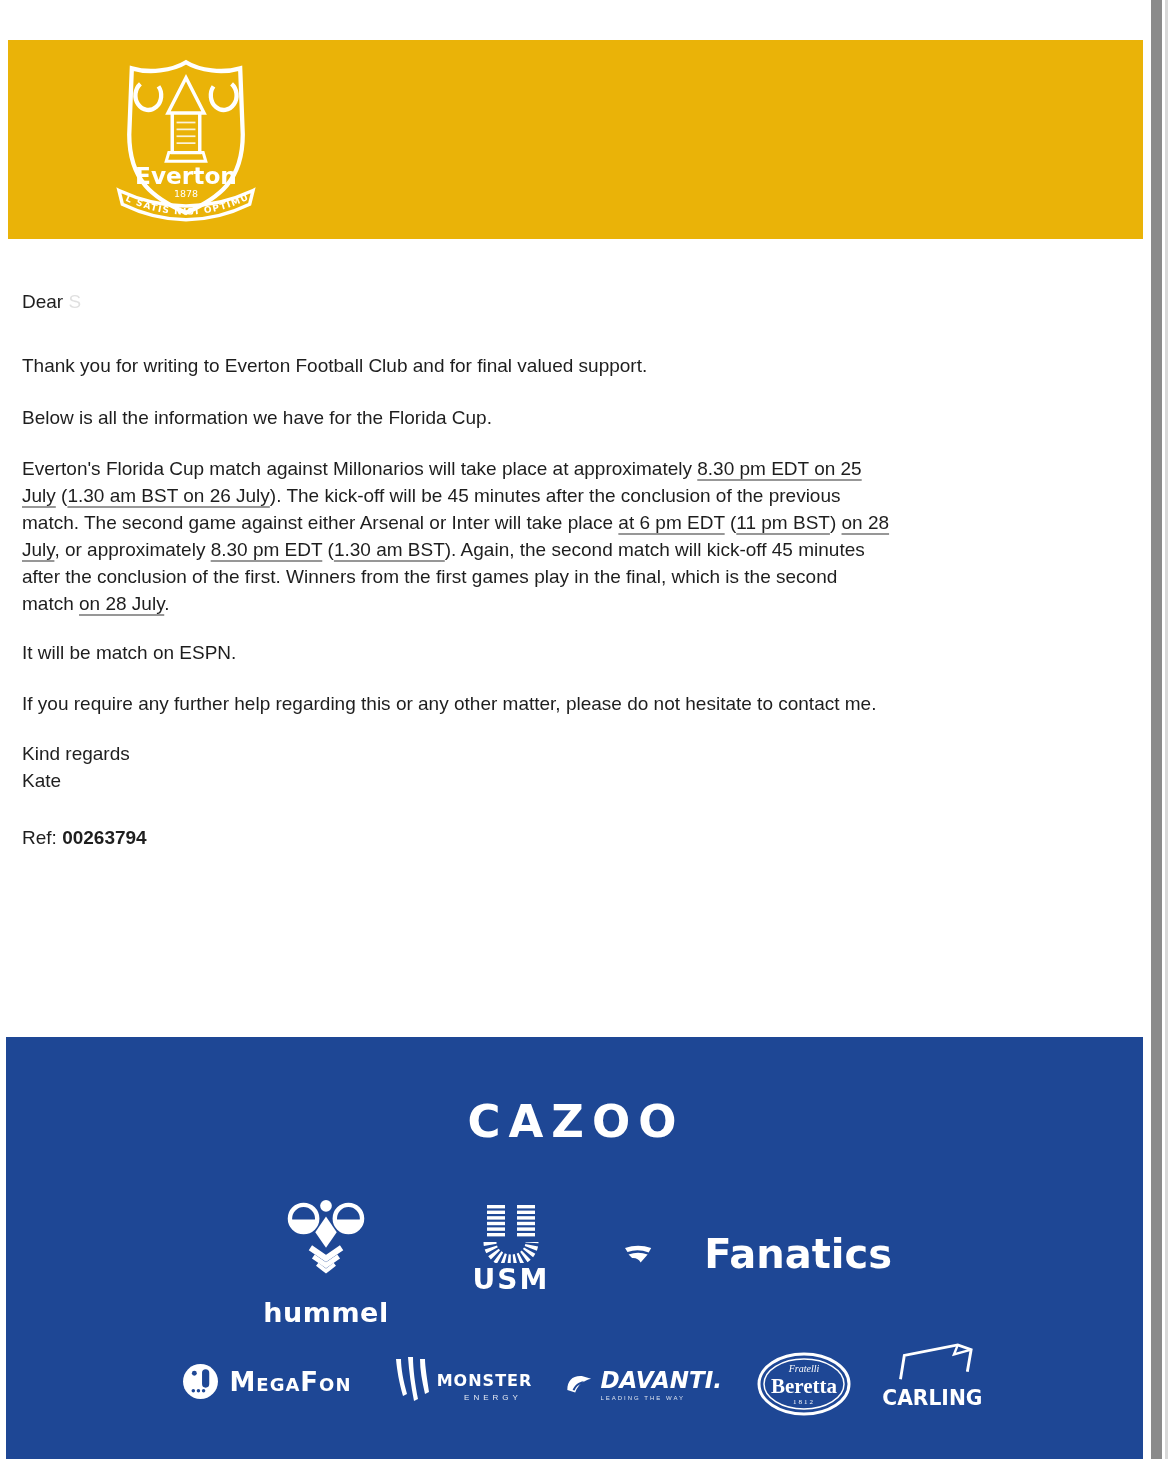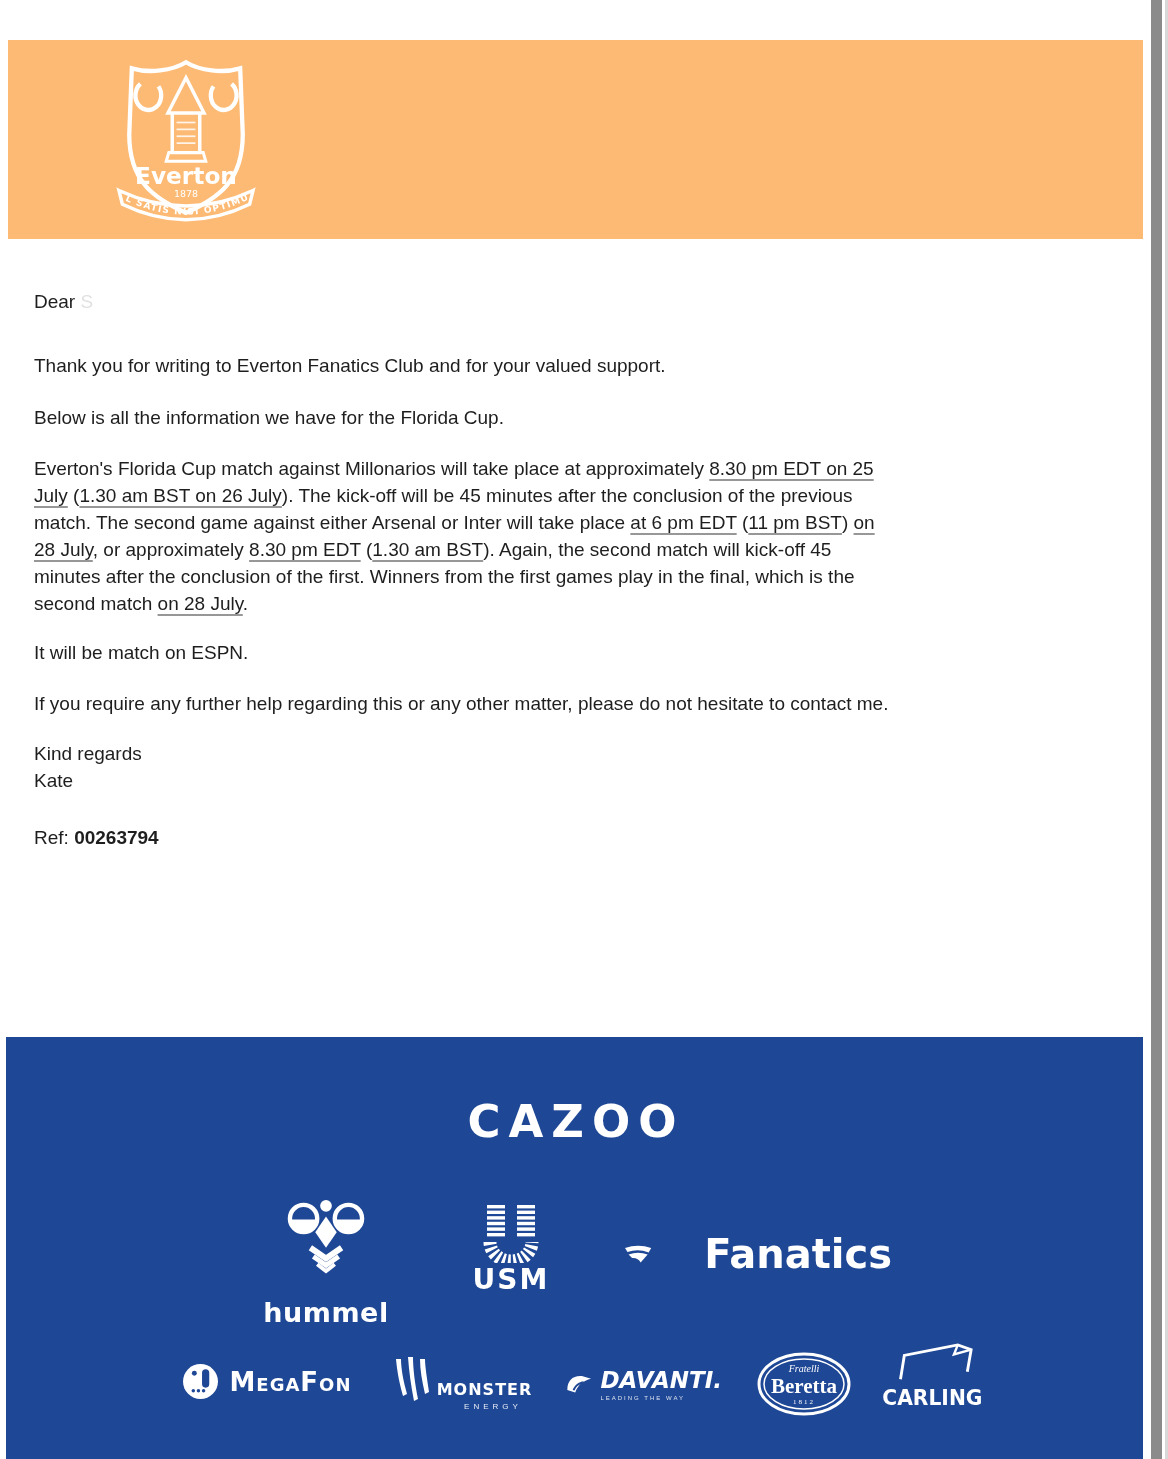--- a/index.html
+++ b/index.html
@@ -1,26 +1,26 @@
 <!DOCTYPE html>
 <html><head>
 <meta charset="utf-8">
 <style>
   html,body{margin:0;padding:0;background:#fff;}
   #page{position:relative;width:1168px;height:1459px;background:#ffffff;overflow:hidden;
         font-family:"Liberation Sans",sans-serif;}
 
   
-  .banner{position:absolute;left:8px;top:40px;width:1136px;height:199px;background:#fdba74;}
+  .banner{position:absolute;left:8px;top:40px;width:1136px;height:199px;background:#eab308;}
   .crest{position:absolute;left:92px;top:10px;}
 
   
   .content{position:absolute;left:22px;top:288px;width:872px;
            font-size:19px;line-height:27px;color:#1e1e1e;}
-  .content p{margin:0 0 25px 12px;}
+  .content p{margin:0 0 25px 0;}
   p.dear{margin-bottom:37px;}
   p.mainp{margin-bottom:22px;}
   p.p2{margin-bottom:24px;}
   p.p4{margin-bottom:24px;}
   p.p5{margin-bottom:23px;}
   p.signoff{margin-bottom:30px;}
   p.signature{margin-bottom:29px;}
   .u{text-decoration:underline;text-decoration-color:#979797;
      text-decoration-thickness:1.5px;text-underline-offset:3.5px;}
   .ghost{color:rgba(45,45,45,0.15);}
@@ -43,21 +43,21 @@
             letter-spacing:2px;}
 
   .fanatics-block{left:618px;top:194px;width:268px;justify-content:center;gap:40px;}
   .fanatics-word{font-family:"DejaVu Sans",sans-serif;font-weight:800;font-size:40px;
                  letter-spacing:0px;margin-left:12px;}
 
   .megafon-block{left:168px;top:326px;width:186px;justify-content:center;}
   .megafon-word{font-family:"DejaVu Sans",sans-serif;font-weight:800;font-size:26px;
                 font-variant:small-caps;letter-spacing:1px;margin-left:10px;}
 
-  .monster-block{left:384px;top:312px;width:146px;justify-content:center;align-items:flex-end;}
+  .monster-block{left:384px;top:312px;width:146px;justify-content:center;align-items:center;}
   .monster-texts{display:flex;flex-direction:column;align-items:center;margin-left:7px;margin-top:12px;}
   .monster-word{font-family:"DejaVu Sans",sans-serif;font-weight:800;font-size:16px;letter-spacing:1px;}
   .monster-sub{font-size:8px;letter-spacing:4px;margin-top:3px;opacity:0.9;padding-left:17px;}
 
   .davanti-block{left:560px;top:330px;width:156px;justify-content:flex-start;align-items:center;}
   .davanti-texts{display:flex;flex-direction:column;align-items:flex-start;margin-left:8px;}
   .davanti-word{font-family:"DejaVu Sans",sans-serif;font-weight:800;font-style:italic;font-size:23px;}
   .davanti-sub{font-size:6px;letter-spacing:2px;margin-top:2px;opacity:0.85;}
 
   .beretta-block{left:750px;top:314px;width:96px;}
@@ -103,21 +103,21 @@
       <text font-size="10.5" fill="#ffffff" letter-spacing="1.5" font-family="DejaVu Sans, sans-serif" font-weight="bold">
         <textPath href="#mottoPath" startOffset="50%" text-anchor="middle">NIL SATIS NISI OPTIMUM</textPath>
       </text>
     </svg>
   </div>
 
   <div class="content">
 
     <p class="dear"><span>Dear</span>&nbsp;<span class="ghost">S</span></p>
 
-    <p>Thank you for writing to Everton Fanatics Club and for your valued support.</p>
+    <p>Thank you for writing to Everton Football Club and for final valued support.</p>
 
     <p class="p2">Below is all the information we have for the Florida Cup.</p>
 
     <p class="mainp"><span>Everton's Florida Cup match against Millonarios will take place at approximately </span><span class="u">8.30 pm EDT on 25 July</span><span> (</span><span class="u">1.30 am BST on 26 July</span><span>). The kick-off will be 45 minutes after the conclusion of the previous match. The second game against either Arsenal or Inter will take place </span><span class="u">at 6 pm EDT</span><span> (</span><span class="u">11 pm BST</span><span>) </span><span class="u">on 28 July</span><span>, or approximately </span><span class="u">8.30 pm EDT</span><span> (</span><span class="u">1.30 am BST</span><span>). Again, the second match will kick-off 45 minutes after the conclusion of the first. Winners from the first games play in the final, which is the second match </span><span class="u">on 28 July</span><span>.</span></p>
 
     <p class="p4">It will be match on ESPN.</p>
 
     <p class="p5">If you require any further help regarding this or any other matter, please do not hesitate to contact me.</p>
 
     <p class="signoff"><span>Kind regards</span><br><span>Kate</span></p>

